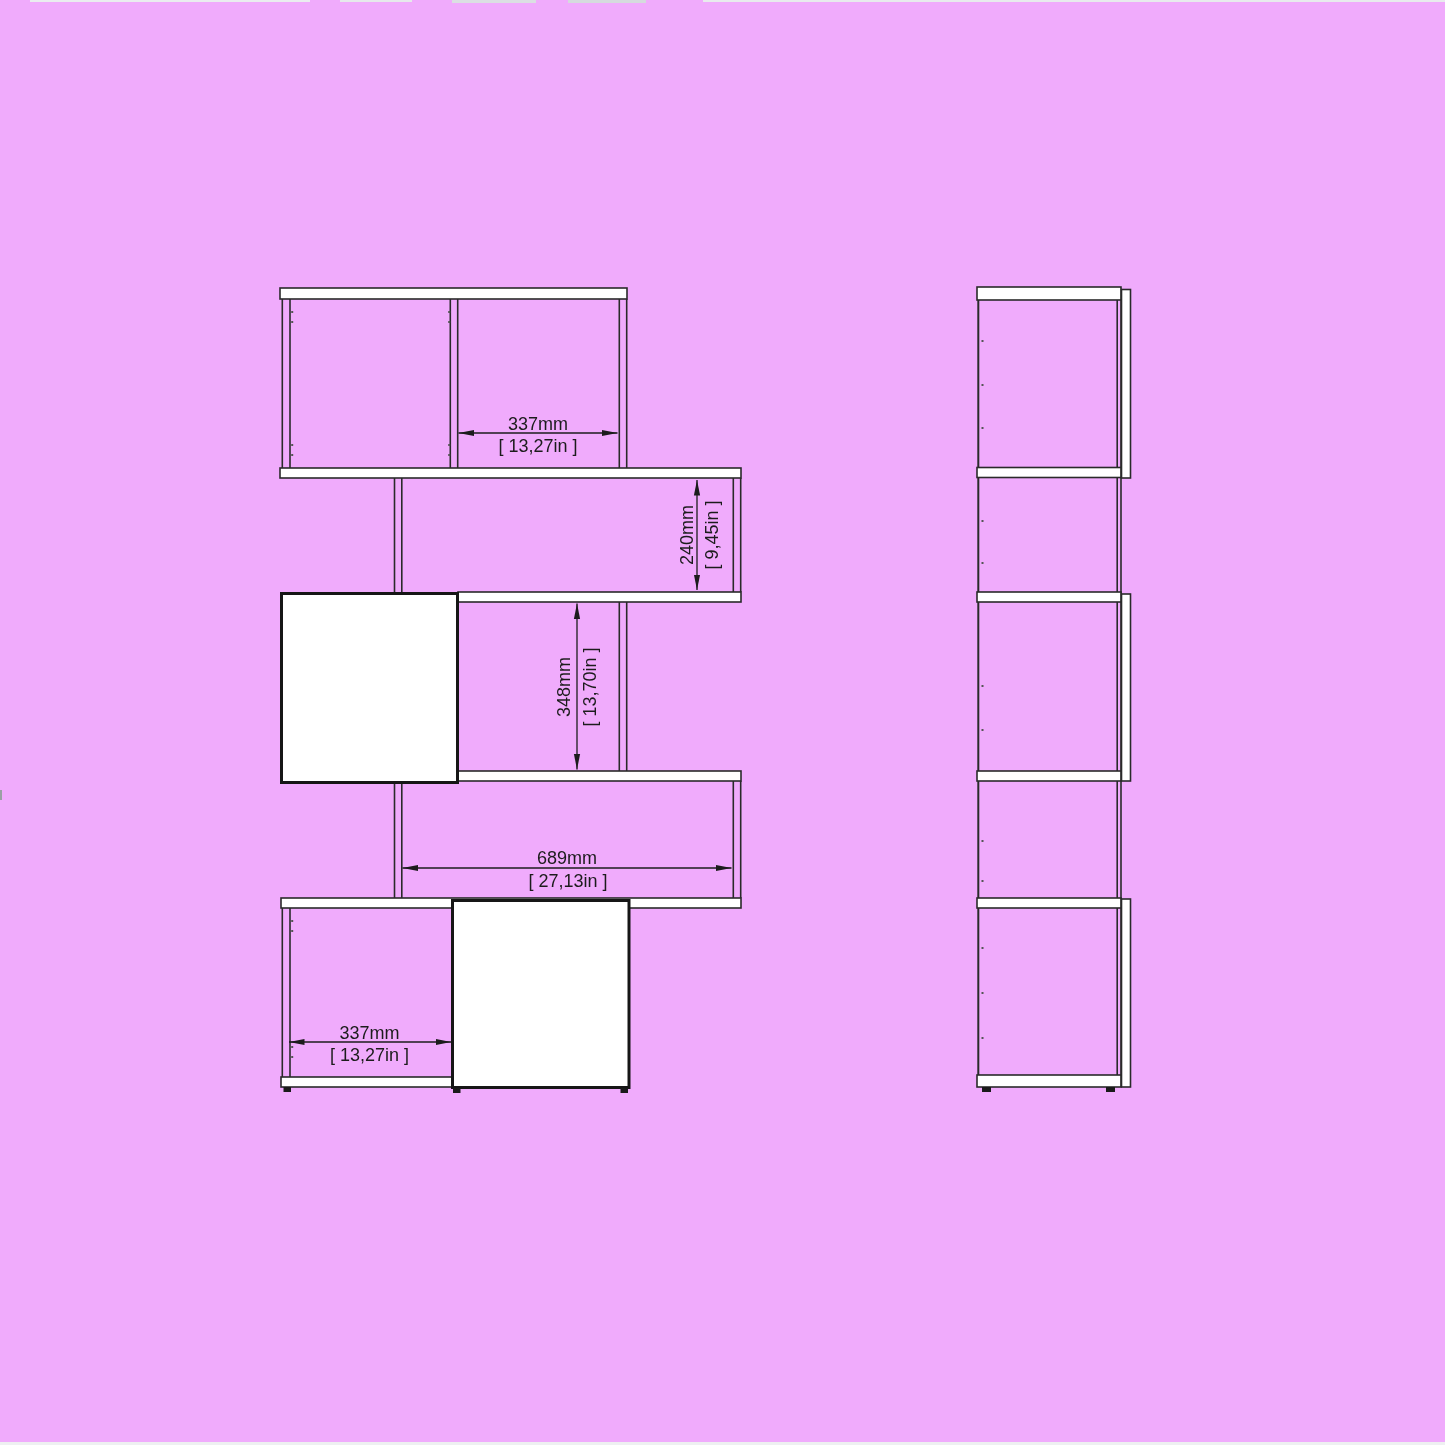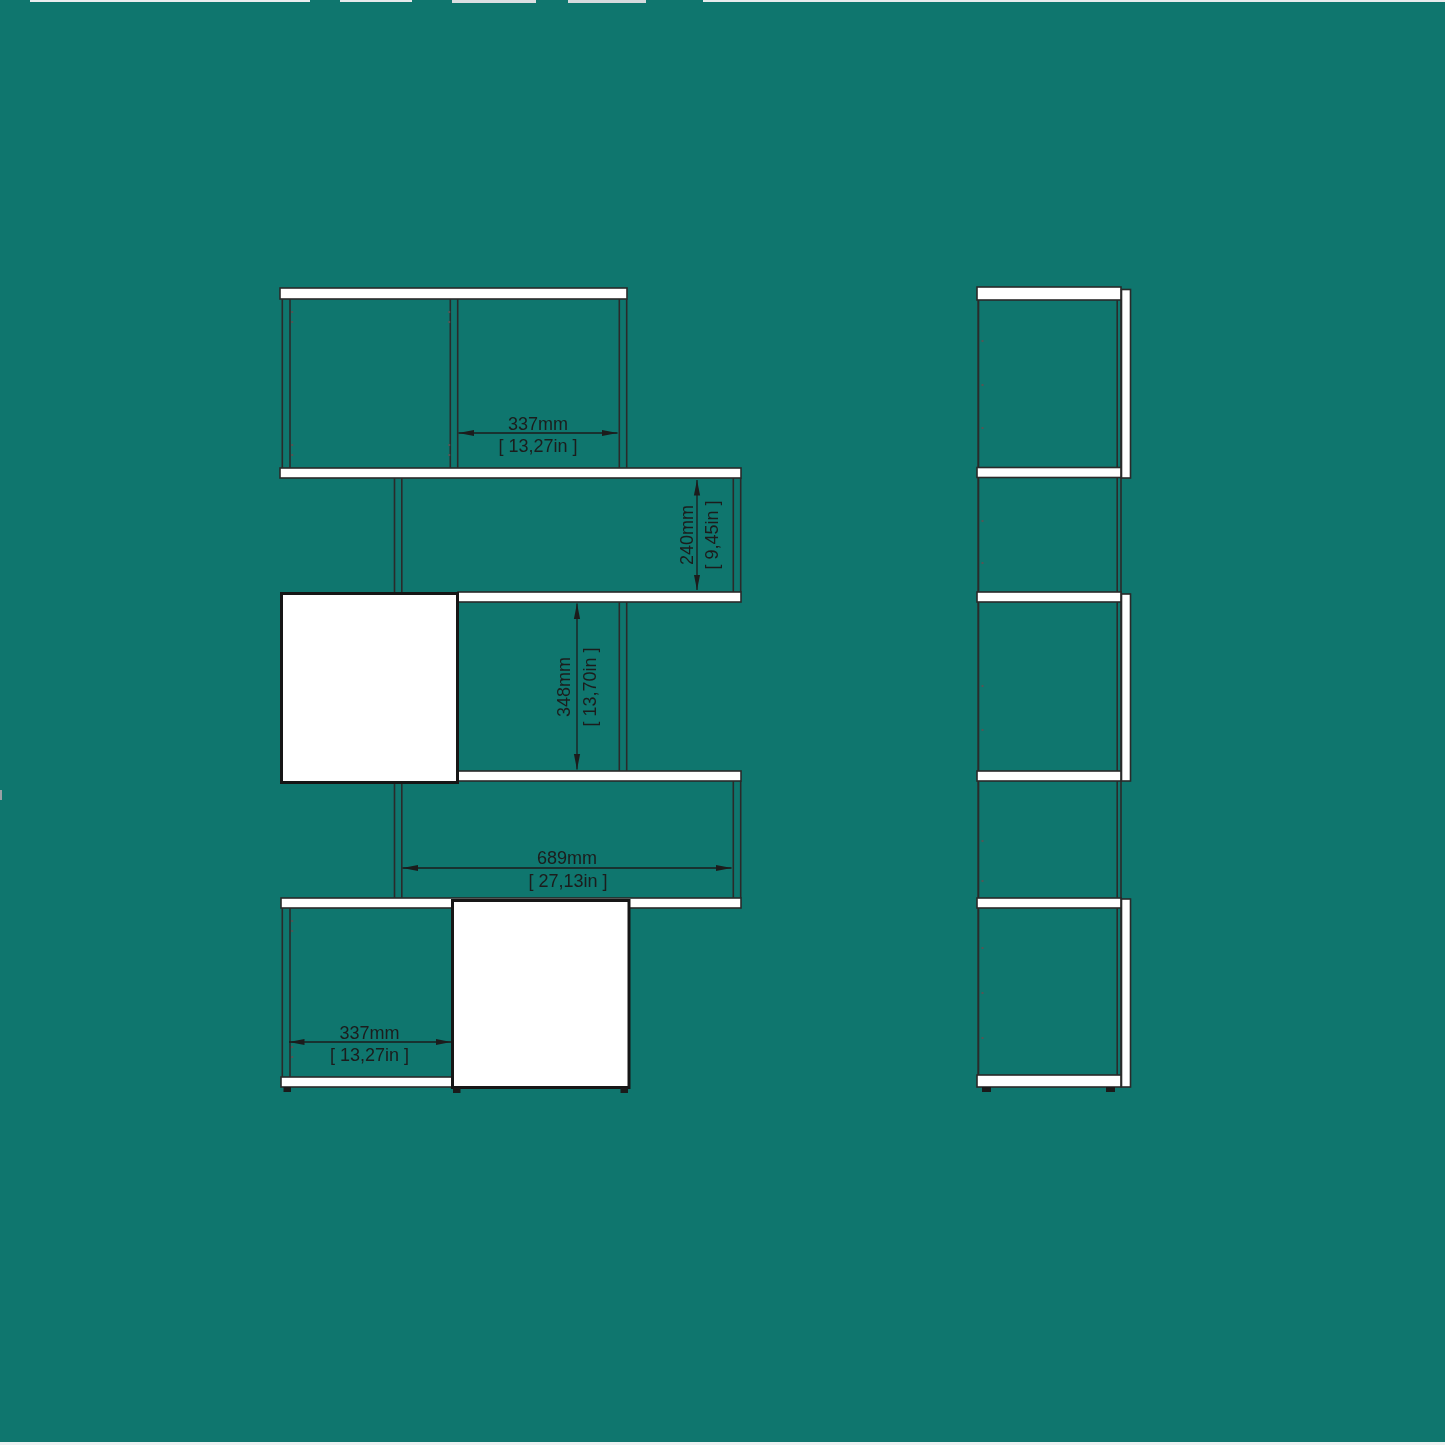--- a/index.html
+++ b/index.html
@@ -1,17 +1,17 @@
 <!DOCTYPE html>
 <html><head>
 <meta charset="utf-8">
 <style>
   html,body { margin:0; padding:0; background:#ffffff; }
   #stage {
-    position:relative; width:1445px; height:1445px; background:#0f766e;
+    position:relative; width:1445px; height:1445px; background:#f0abfc;
     font-family:"Liberation Sans", sans-serif; overflow:hidden;
   }
   svg { position:absolute; left:0; top:0; }
   .band  { fill:#ffffff; stroke:#2a2a2a; stroke-width:1.6; }
   .wl    { stroke:#2a2a2a; stroke-width:1.6; fill:none; }
   .wl2   { stroke:#2a2a2a; stroke-width:2; fill:none; }
   .door  { fill:#ffffff; stroke:#161616; stroke-width:3; }
   .tab   { fill:#ffffff; stroke:#2a2a2a; stroke-width:1.6; }
   .dim   { stroke:#1c1c1c; stroke-width:1.3; fill:none; }
   .dimtext { font-family:"Liberation Sans", sans-serif; font-size:18px; fill:#1c1c1c; text-anchor:middle; }

